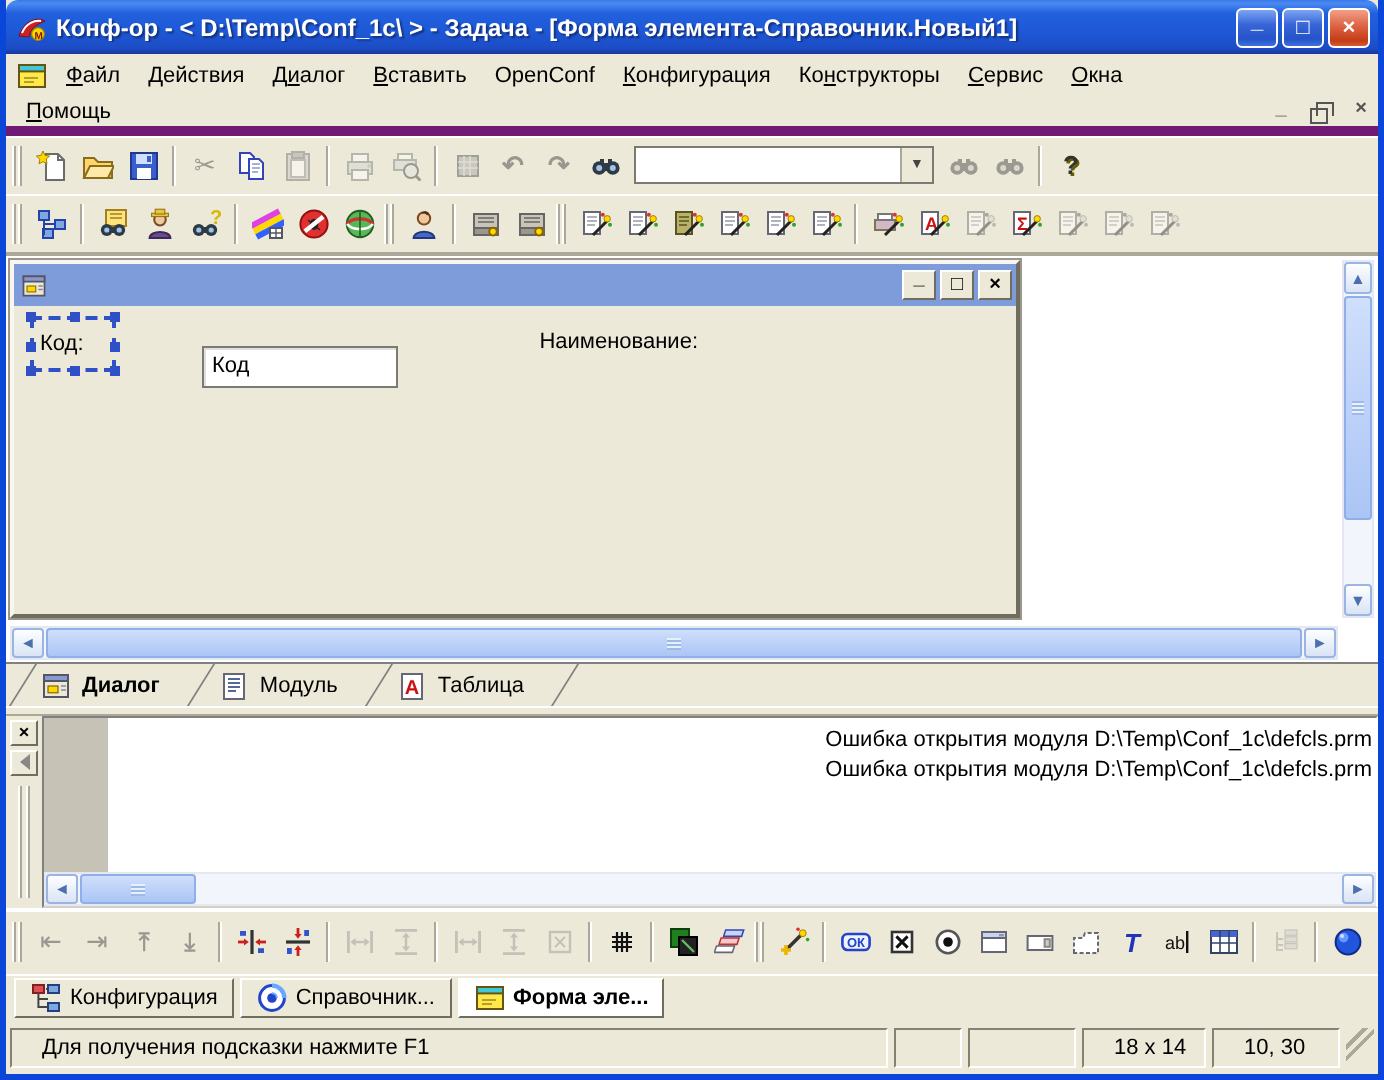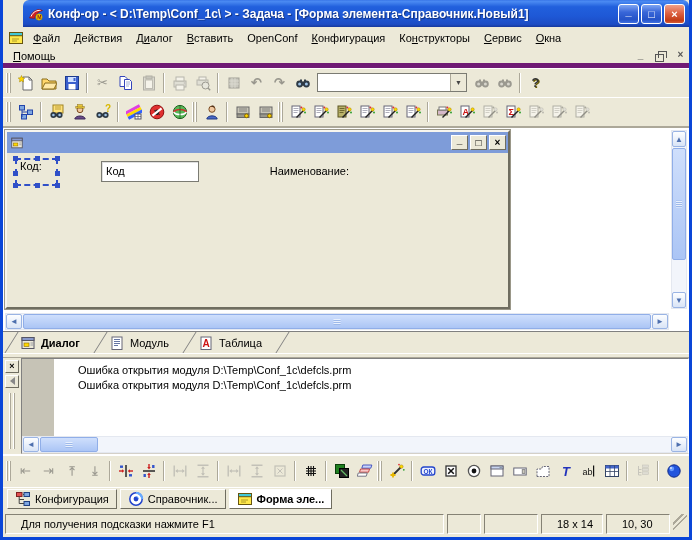--- a/index.html
+++ b/index.html
@@ -3,21 +3,21 @@
 <meta charset="utf-8">
 <style>
   html,body{margin:0;padding:0;background:#fff;}
   *{box-sizing:border-box;}
   body{font-family:"Liberation Sans",sans-serif;-webkit-font-smoothing:none;}
   .window{width:692px;height:540px;border:3px solid #0a46d8;border-top:none;position:relative;background:#ECE9D8;display:flex;flex-direction:column;overflow:hidden;}
 
   
   .titlebar{height:27px;flex:0 0 27px;display:flex;align-items:center;padding:0 4px 0 5px;
     background:linear-gradient(180deg,#3a77e8 0%,#4a8af2 6%,#2160dd 25%,#1e58d6 60%,#1c4cc4 90%,#16389c 100%);
-    border-radius:6px 6px 0 0;margin-left:20px;}
+    border-radius:6px 6px 0 0;}
   .titlebar .ttl{flex:1;color:#fff;font-size:12px;font-weight:bold;text-shadow:1px 1px 1px #12307a;white-space:nowrap;overflow:hidden;margin-left:4px;}
   .xpbtn{width:21px;height:20px;margin-left:2px;border-radius:3px;border:1px solid #fff;
     background:linear-gradient(180deg,#7da4f2 0%,#3866d8 40%,#2553c8 80%,#3f6fe0 100%);
     color:#fff;font-size:11px;font-weight:bold;line-height:18px;text-align:center;}
   .xpbtn.close{background:linear-gradient(180deg,#f0a088 0%,#dd6244 45%,#c33c16 85%,#d65a34 100%);}
   .xpbtn.min{line-height:12px;}
 
   
   .menurow{display:flex;align-items:center;font-size:11px;background:#ECE9D8;}
   .menurow1{height:21px;flex:0 0 21px;padding-left:3px;}
@@ -52,21 +52,21 @@
   .designer{height:226px;flex:0 0 226px;position:relative;background:#fff;border-top:1px solid #aca899;}
   .workspace{position:absolute;left:0;top:0;right:18px;bottom:42px;background:#fff;overflow:hidden;}
   .formwin{position:absolute;left:2px;top:2px;width:505px;height:179px;background:#ECE9D8;
     border:2px solid;border-color:#f8f6ee #6f6d60 #6f6d60 #f8f6ee;outline:1px solid #9a9788;}
   .fw-title{height:21px;background:#7E9CD9;display:flex;align-items:center;padding:0 2px 0 3px;}
   .fw-title .sp{flex:1;}
   .fw-btn{width:17px;height:15px;margin-left:2px;background:#ECE9D8;border:1px solid;border-color:#fff #6f6d60 #6f6d60 #fff;
     font-size:10px;font-weight:bold;color:#000;text-align:center;line-height:13px;}
   .fw-btn.mn{line-height:7px;}
   .fw-client{position:relative;height:154px;font-size:11px;}
-  .marquee{position:absolute;left:8px;top:5px;width:43px;height:28px;border:2px dashed #3050C8;display:flex;align-items:flex-start;}
+  .marquee{position:absolute;left:8px;top:5px;width:43px;height:28px;border:2px dashed #3050C8;display:flex;align-items:center;}
   .marquee span{padding-left:3px;}
   .hdl{position:absolute;width:5px;height:5px;background:#3050C8;}
   .fld{position:absolute;height:21px;background:#fff;border:1px solid #7b7b73;box-shadow:inset 1px 1px 0 rgba(0,0,0,.12);
     font-size:11px;padding:3px 3px 0 4px;white-space:nowrap;overflow:hidden;}
   .flbl{position:absolute;white-space:nowrap;}
   
   .sb-track{background:#f2f5fb;border:1px solid #e4e8f0;display:flex;}
   .sb-btn{flex:0 0 16px;width:16px;height:100%;background:linear-gradient(180deg,#fdfeff,#d9e4f6);border:1px solid #9ab4e4;border-radius:2px;
     color:#4d6fae;font-size:8px;display:flex;align-items:center;justify-content:center;}
   .sb-thumb{background:linear-gradient(180deg,#cfdffc,#abc5f5);border:1px solid #90aee8;border-radius:2px;position:relative;}
@@ -87,21 +87,21 @@
 
   .splitter{height:5px;flex:0 0 5px;background:#ECE9D8;border-top:1px solid #fff;border-bottom:1px solid #aca899;}
 
   
   .msgpane{height:96px;flex:0 0 96px;display:flex;background:#ECE9D8;}
   .msg-side{width:18px;flex:0 0 18px;display:flex;flex-direction:column;align-items:center;padding:2px 0;gap:2px;}
   .mini-btn{width:14px;height:13px;background:#ECE9D8;border:1px solid;border-color:#fff #6f6d60 #6f6d60 #fff;
     font-size:9px;font-weight:bold;line-height:10px;text-align:center;color:#000;}
   .mini-btn .tri{display:inline-block;width:0;height:0;border:4px solid transparent;border-right:5px solid #888;margin-left:-3px;margin-top:1px;}
   .msg-grip{width:6px;flex:1;margin:3px 0;background:linear-gradient(90deg,#fff 0 1px,#aca899 1px 2px,transparent 2px 4px,#fff 4px 5px,#aca899 5px 6px);}
-  .msg-main{flex:1;position:relative;background:#fff;border:1px solid;border-color:#808080 #fff #d4d0c8 #808080;}
+  .msg-main{flex:1;position:relative;background:#fff;border:1px solid;border-color:#808080 #fff #d4d0c8 #808080;text-align:right;}
   .msg-gutter{position:absolute;left:0;top:0;bottom:17px;width:32px;background:#C6C3B6;}
   .msg-lines{position:absolute;left:32px;top:4px;right:2px;font-size:11px;line-height:15px;}
   .msg-line{padding-left:24px;white-space:nowrap;}
   .msg-scroll{position:absolute;left:0;right:0;bottom:0;height:17px;}
   .msg-scroll .sb-thumb{width:58px;margin:0 1px;}
   .msg-scroll .ssp{flex:1;}
 
   
   .wtabs{height:24px;flex:0 0 24px;display:flex;gap:3px;padding:1px 3px 2px 4px;background:#ECE9D8;border-top:1px solid #fff;font-size:11px;}
   .wtab{display:flex;align-items:center;gap:4px;padding:0 7px;background:#ECE9D8;border:1px solid;border-color:#fff #6f6d60 #6f6d60 #fff;white-space:nowrap;}
@@ -655,21 +655,21 @@
             <span>Код:</span>
             <span class="hdl" style="left:-4px;top:-4px"></span>
             <span class="hdl" style="right:-4px;top:-4px"></span>
             <span class="hdl" style="left:-4px;bottom:-4px"></span>
             <span class="hdl" style="right:-4px;bottom:-4px"></span>
             <span class="hdl" style="left:18px;top:-4px"></span>
             <span class="hdl" style="left:18px;bottom:-4px"></span>
             <span class="hdl" style="left:-4px;top:11px"></span>
             <span class="hdl" style="right:-4px;top:11px"></span>
           </div>
-          <div class="fld" style="left:94px;top:8px;width:98px">Код</div>
+          <div class="fld" style="left:94px;top:20px;width:98px">Код</div>
           <div class="flbl" style="left:250px;top:12px;width:92px;text-align:right">Наименование:</div>
         </div>
       </div>
     </div>
     <div class="vscroll sb-track">
       <span class="sb-btn">▲</span>
       <span class="sb-thumb"></span>
       <span class="vsp"></span>
       <span class="sb-btn">▼</span>
     </div>

